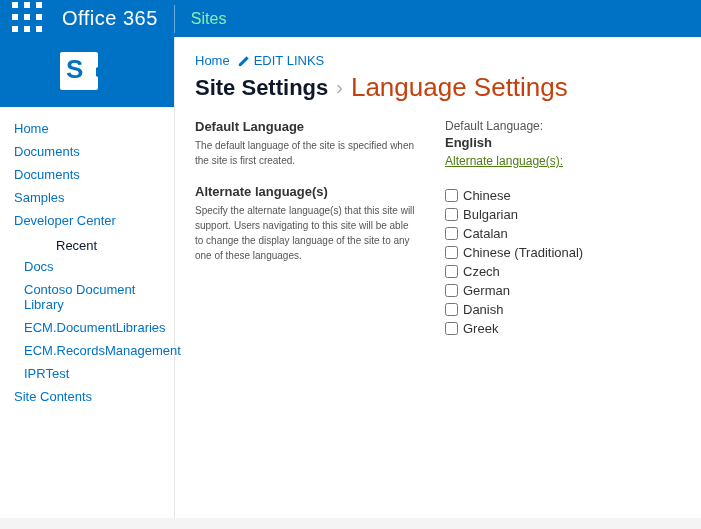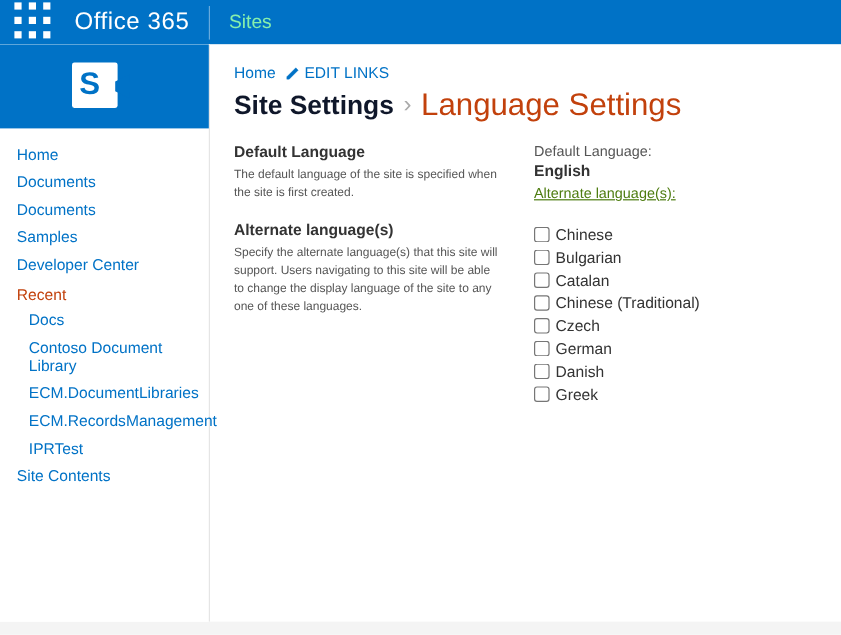--- a/index.html
+++ b/index.html
@@ -71,23 +71,24 @@
       display: block;
       padding: 4px 14px;
       color: #0072c6;
       text-decoration: none;
       font-size: 13px;
       cursor: pointer;
     }
     .sidebar-nav .section-label {
       display: block;
       padding: 6px 14px 2px;
-      color: #c2410c;
+      color: #0f172a;
       font-size: 13px;
       cursor: default;
+      margin-left: 42px;
     }
     .sidebar-nav .sub-item {
       padding-left: 24px;
       color: #0072c6;
       font-size: 13px;
     }
 
     
     .content-area {
       flex: 1;

